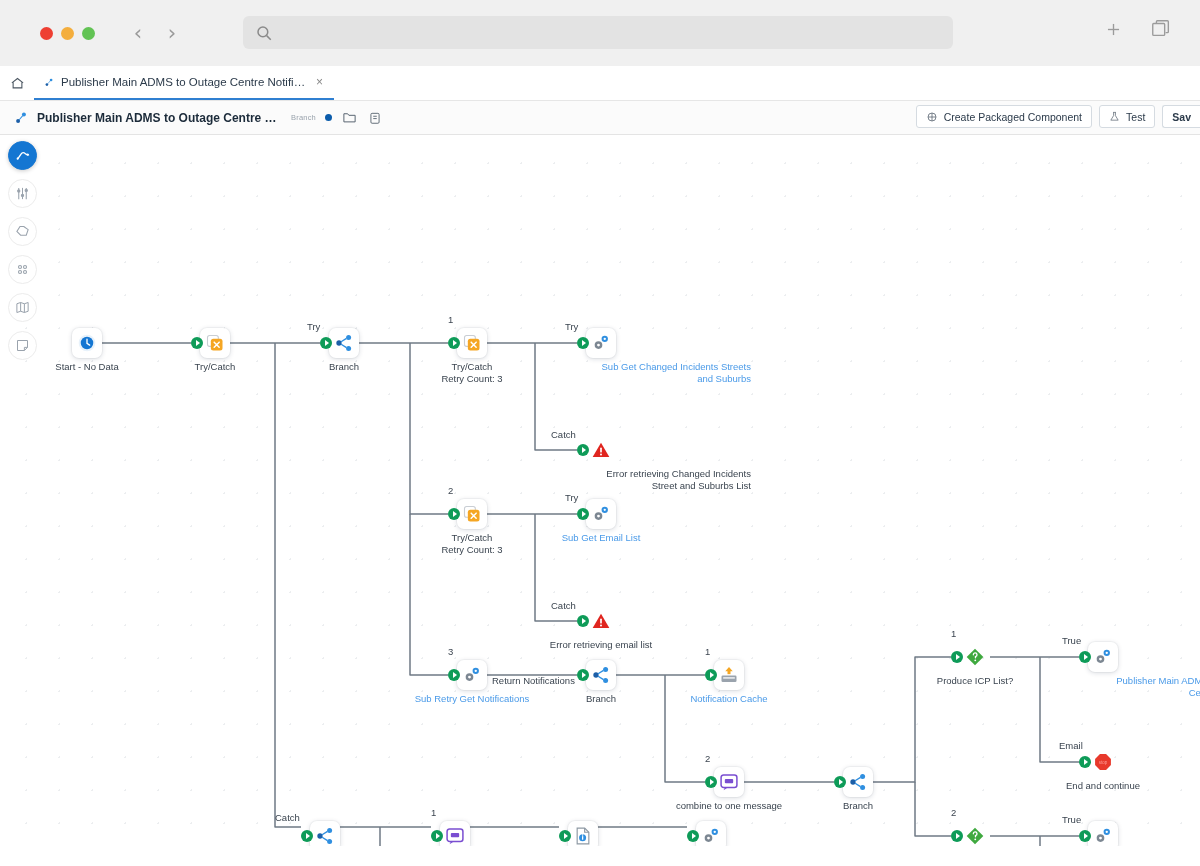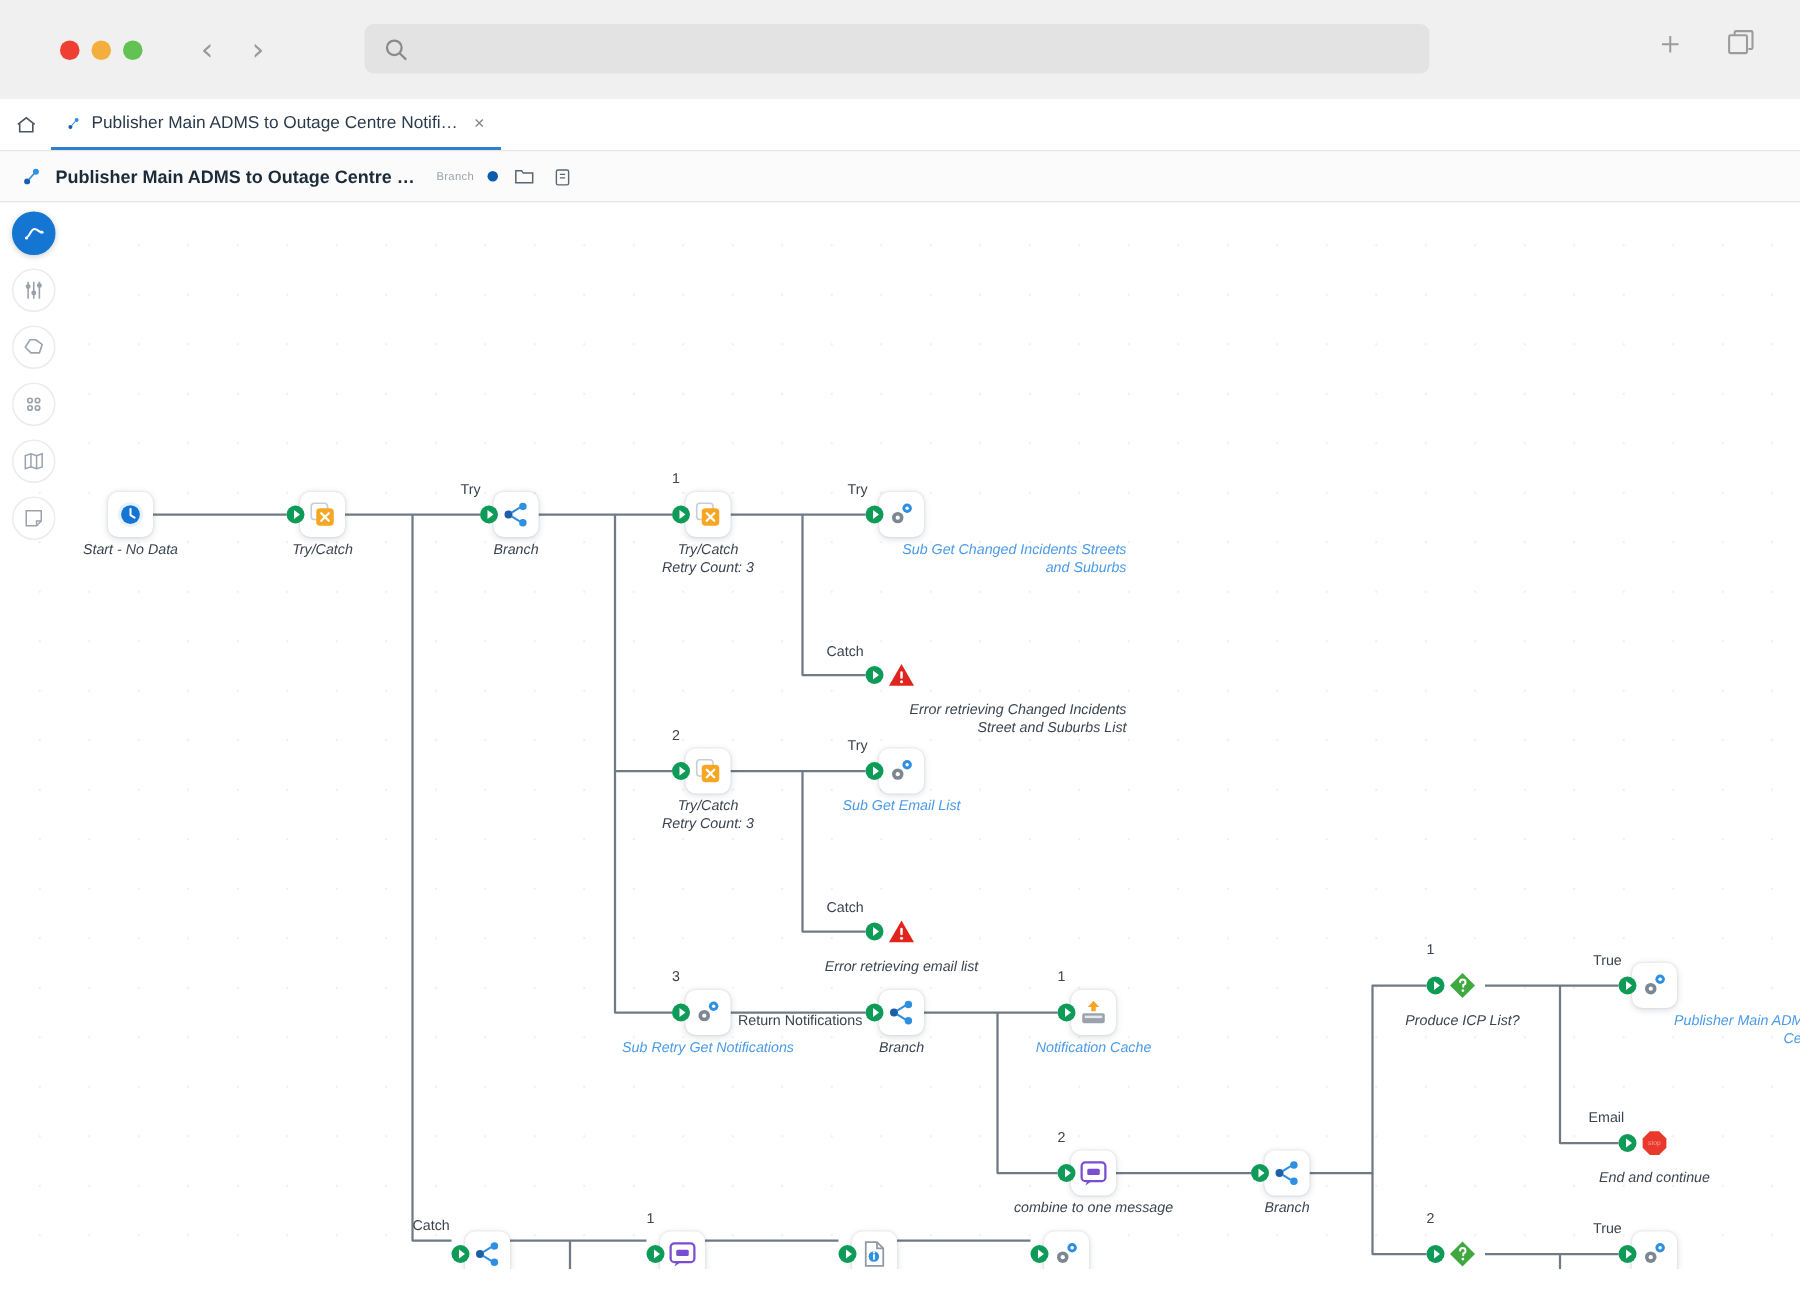--- a/index.html
+++ b/index.html
@@ -102,21 +102,20 @@
     position: absolute; left: -9px; top: 9px; width: 12px; height: 12px;
     border-radius: 50%; background: #0e9b58; z-index: 4;
     display: flex; align-items: center; justify-content: center;
   }
   .port::after { content: ""; width: 0; height: 0; border-left: 4px solid #fff; border-top: 3px solid transparent; border-bottom: 3px solid transparent; margin-left: 1px; }
   .idx { position: absolute; left: -9px; top: -14px; font-size: 9.5px; color: #3c4550; }
   .nlabel {
     position: absolute; top: 33px; left: 15px; transform: translateX(-50%);
     font-size: 9.5px; line-height: 11.5px; color: #3a444f; text-align: center;
     white-space: nowrap;
-    font-style: italic;
   }
   .nlabel.link { color: #4a9ae8; }
   .nlabel.wide { white-space: normal; width: 150px; }
   .nlabel.left { transform: none; left: 15px; text-align: right; }
   .elabel { position: absolute; font-size: 9.5px; color: #3a444f; z-index: 3; }
 </style>
 </head>
 <body>
 
 <div class="browser-chrome">
@@ -184,20 +183,39 @@
         <path d="M3 6h6l2 2.5h10V19H3z"></path>
       </svg>
   </span>
   <span class="tb-icon">
     <svg width="14" height="14" viewBox="0 0 24 24" fill="none" stroke="#5a6672" stroke-width="1.6">
         <rect x="5" y="4" width="14" height="17" rx="2"></rect>
         <line x1="9" y1="9" x2="15" y2="9"></line>
         <line x1="9" y1="13" x2="15" y2="13"></line>
       </svg>
   </span>
+  <div class="toolbar-right">
+    <div class="tb-btn">
+      <svg width="12" height="12" viewBox="0 0 24 24" fill="none" stroke="#5a6672" stroke-width="1.6">
+          <circle cx="12" cy="12" r="8"></circle>
+          <path d="M12 4v16M4 12h16"></path>
+        </svg>
+      <span>Create Packaged Component</span>
+    </div>
+    <div class="tb-btn">
+      <svg width="11" height="11" viewBox="0 0 24 24" fill="none" stroke="#5a6672" stroke-width="1.6">
+          <path d="M10 3v7L4 20h16l-6-10V3"></path>
+          <line x1="9" y1="3" x2="15" y2="3"></line>
+        </svg>
+      <span>Test</span>
+    </div>
+    <div class="tb-btn save">
+      <span>Sav</span>
+    </div>
+  </div>
 </div>
 
 <div class="canvas">
 
   <div class="rail">
     <div class="rail-btn active">
       <svg width="16" height="16" viewBox="0 0 24 24" fill="none" stroke="#fff" stroke-width="2">
           <path d="M3 16c4 0 5-9 9-9s5 5 9 3"></path>
           <circle cx="4" cy="16" r="1.6" fill="#fff" stroke="none"></circle>
           <circle cx="19" cy="10" r="1.6" fill="#fff" stroke="none"></circle>

